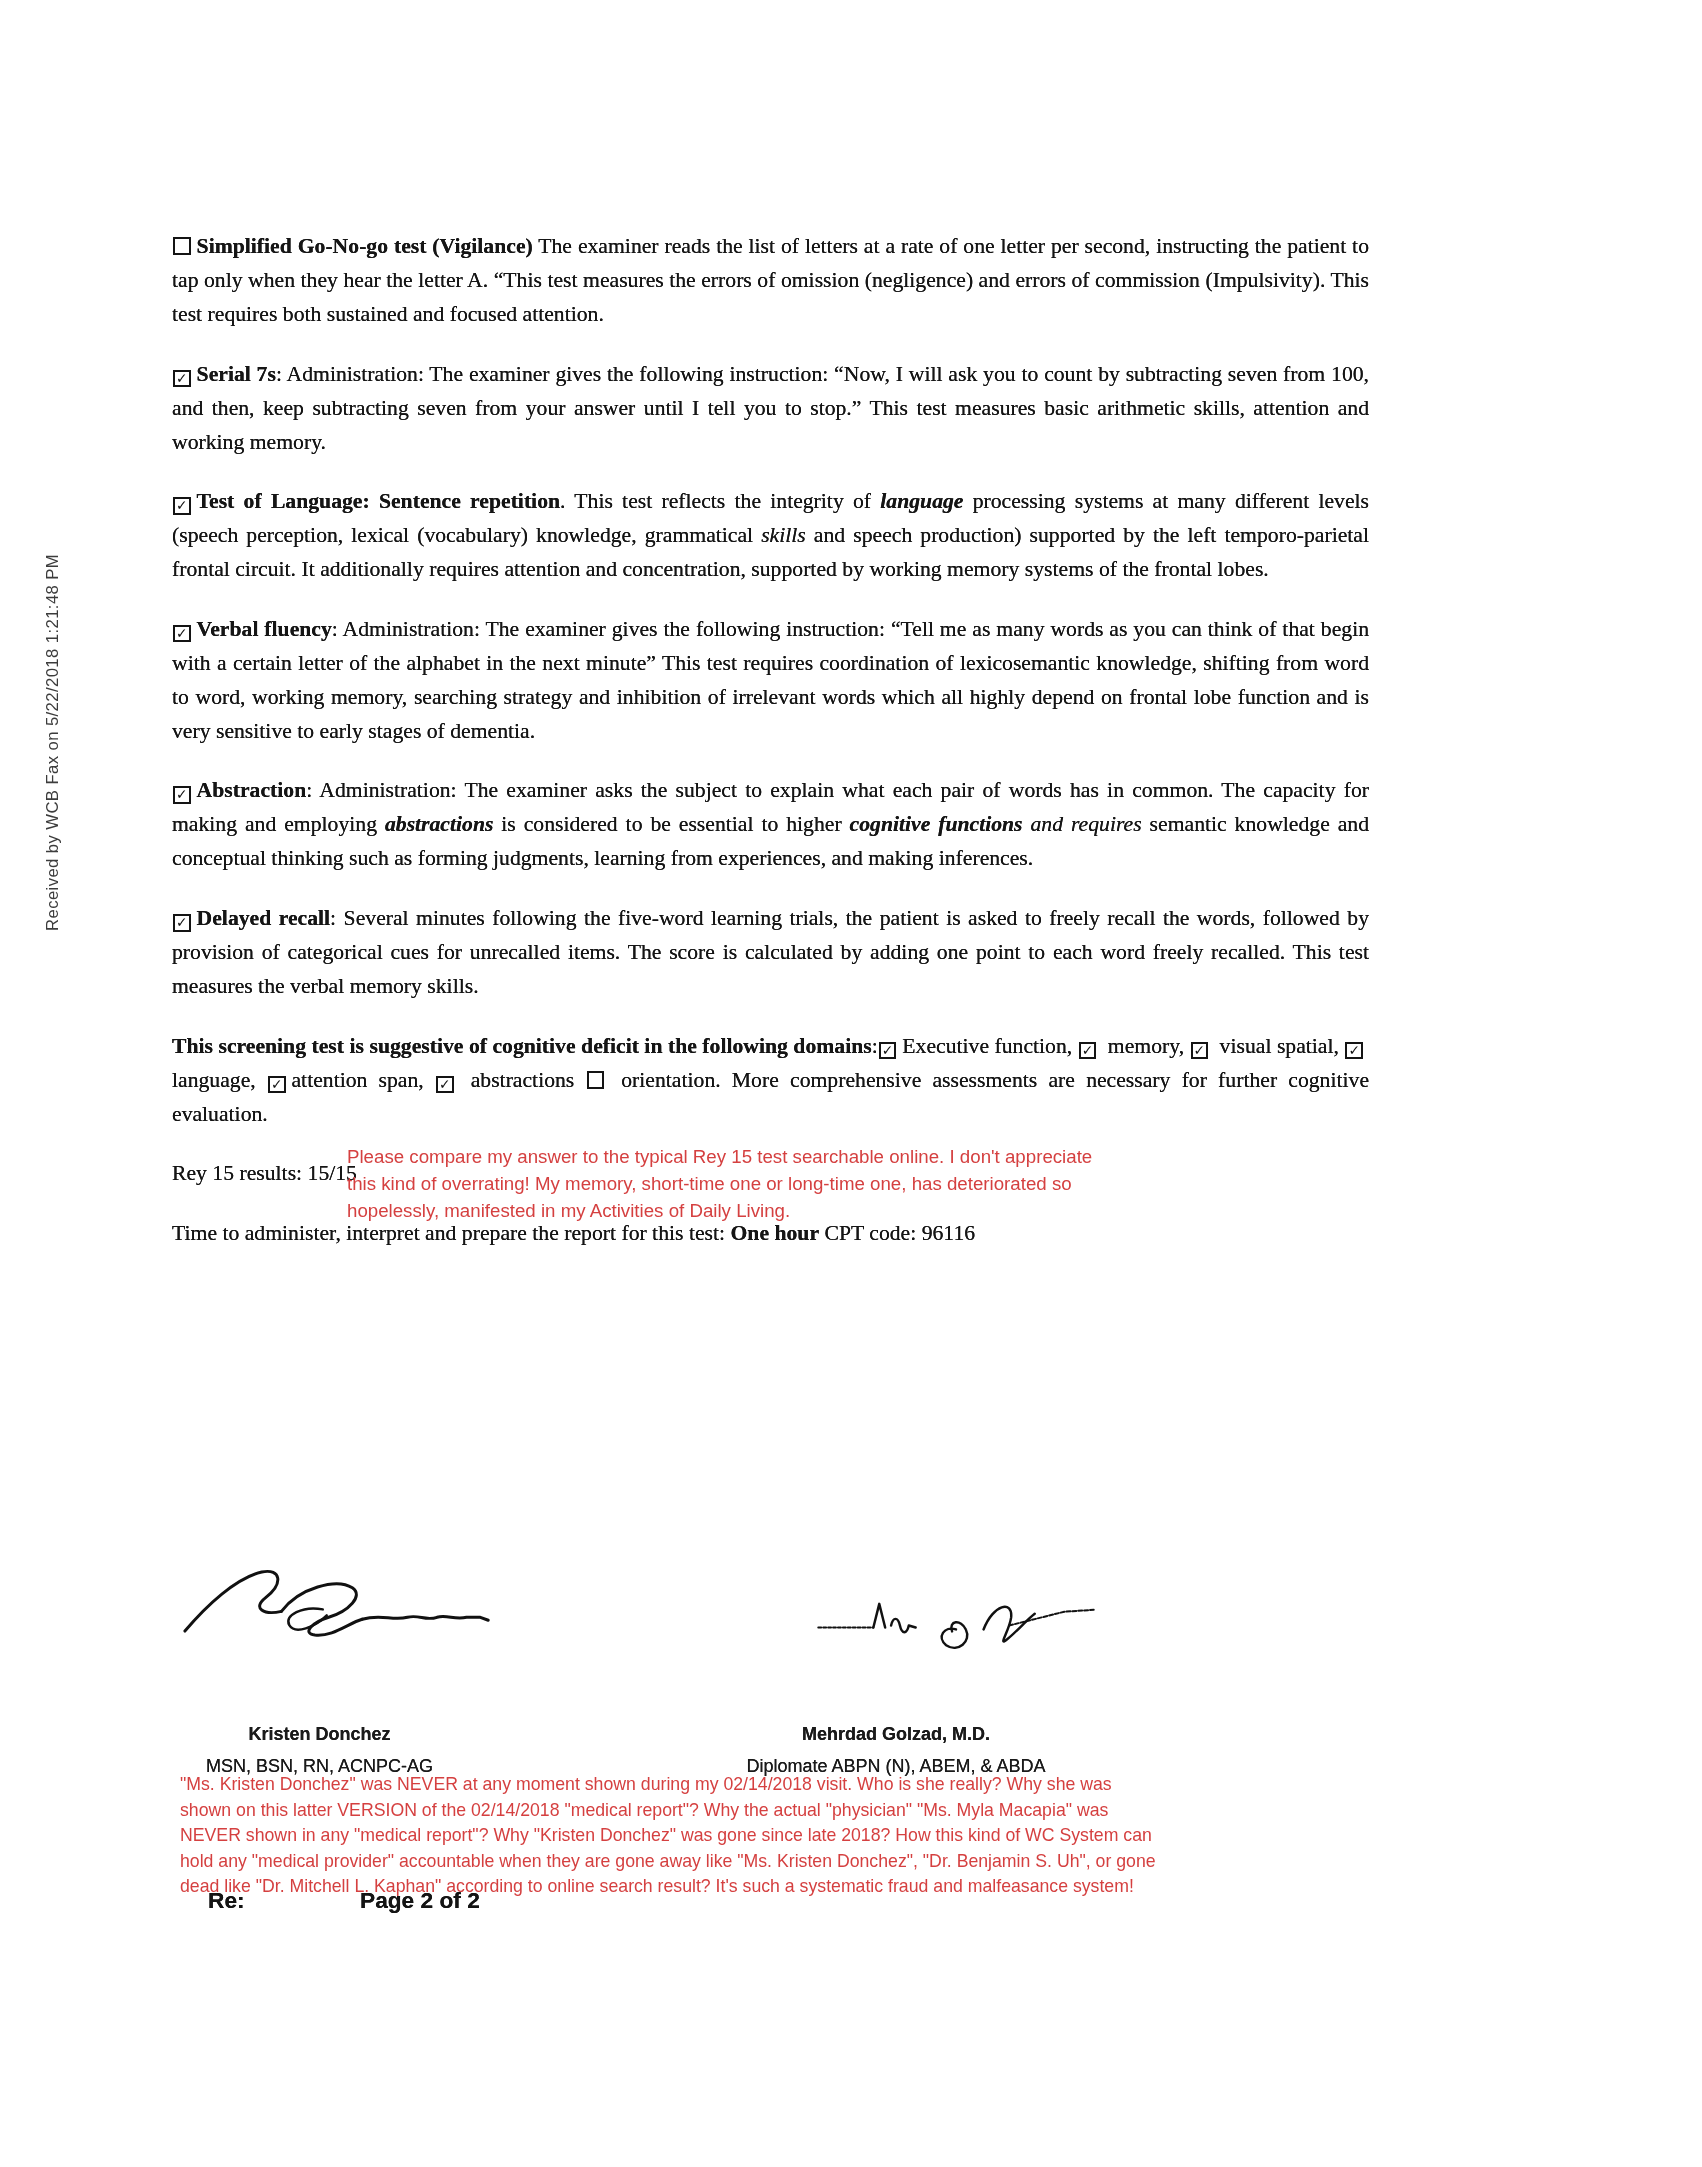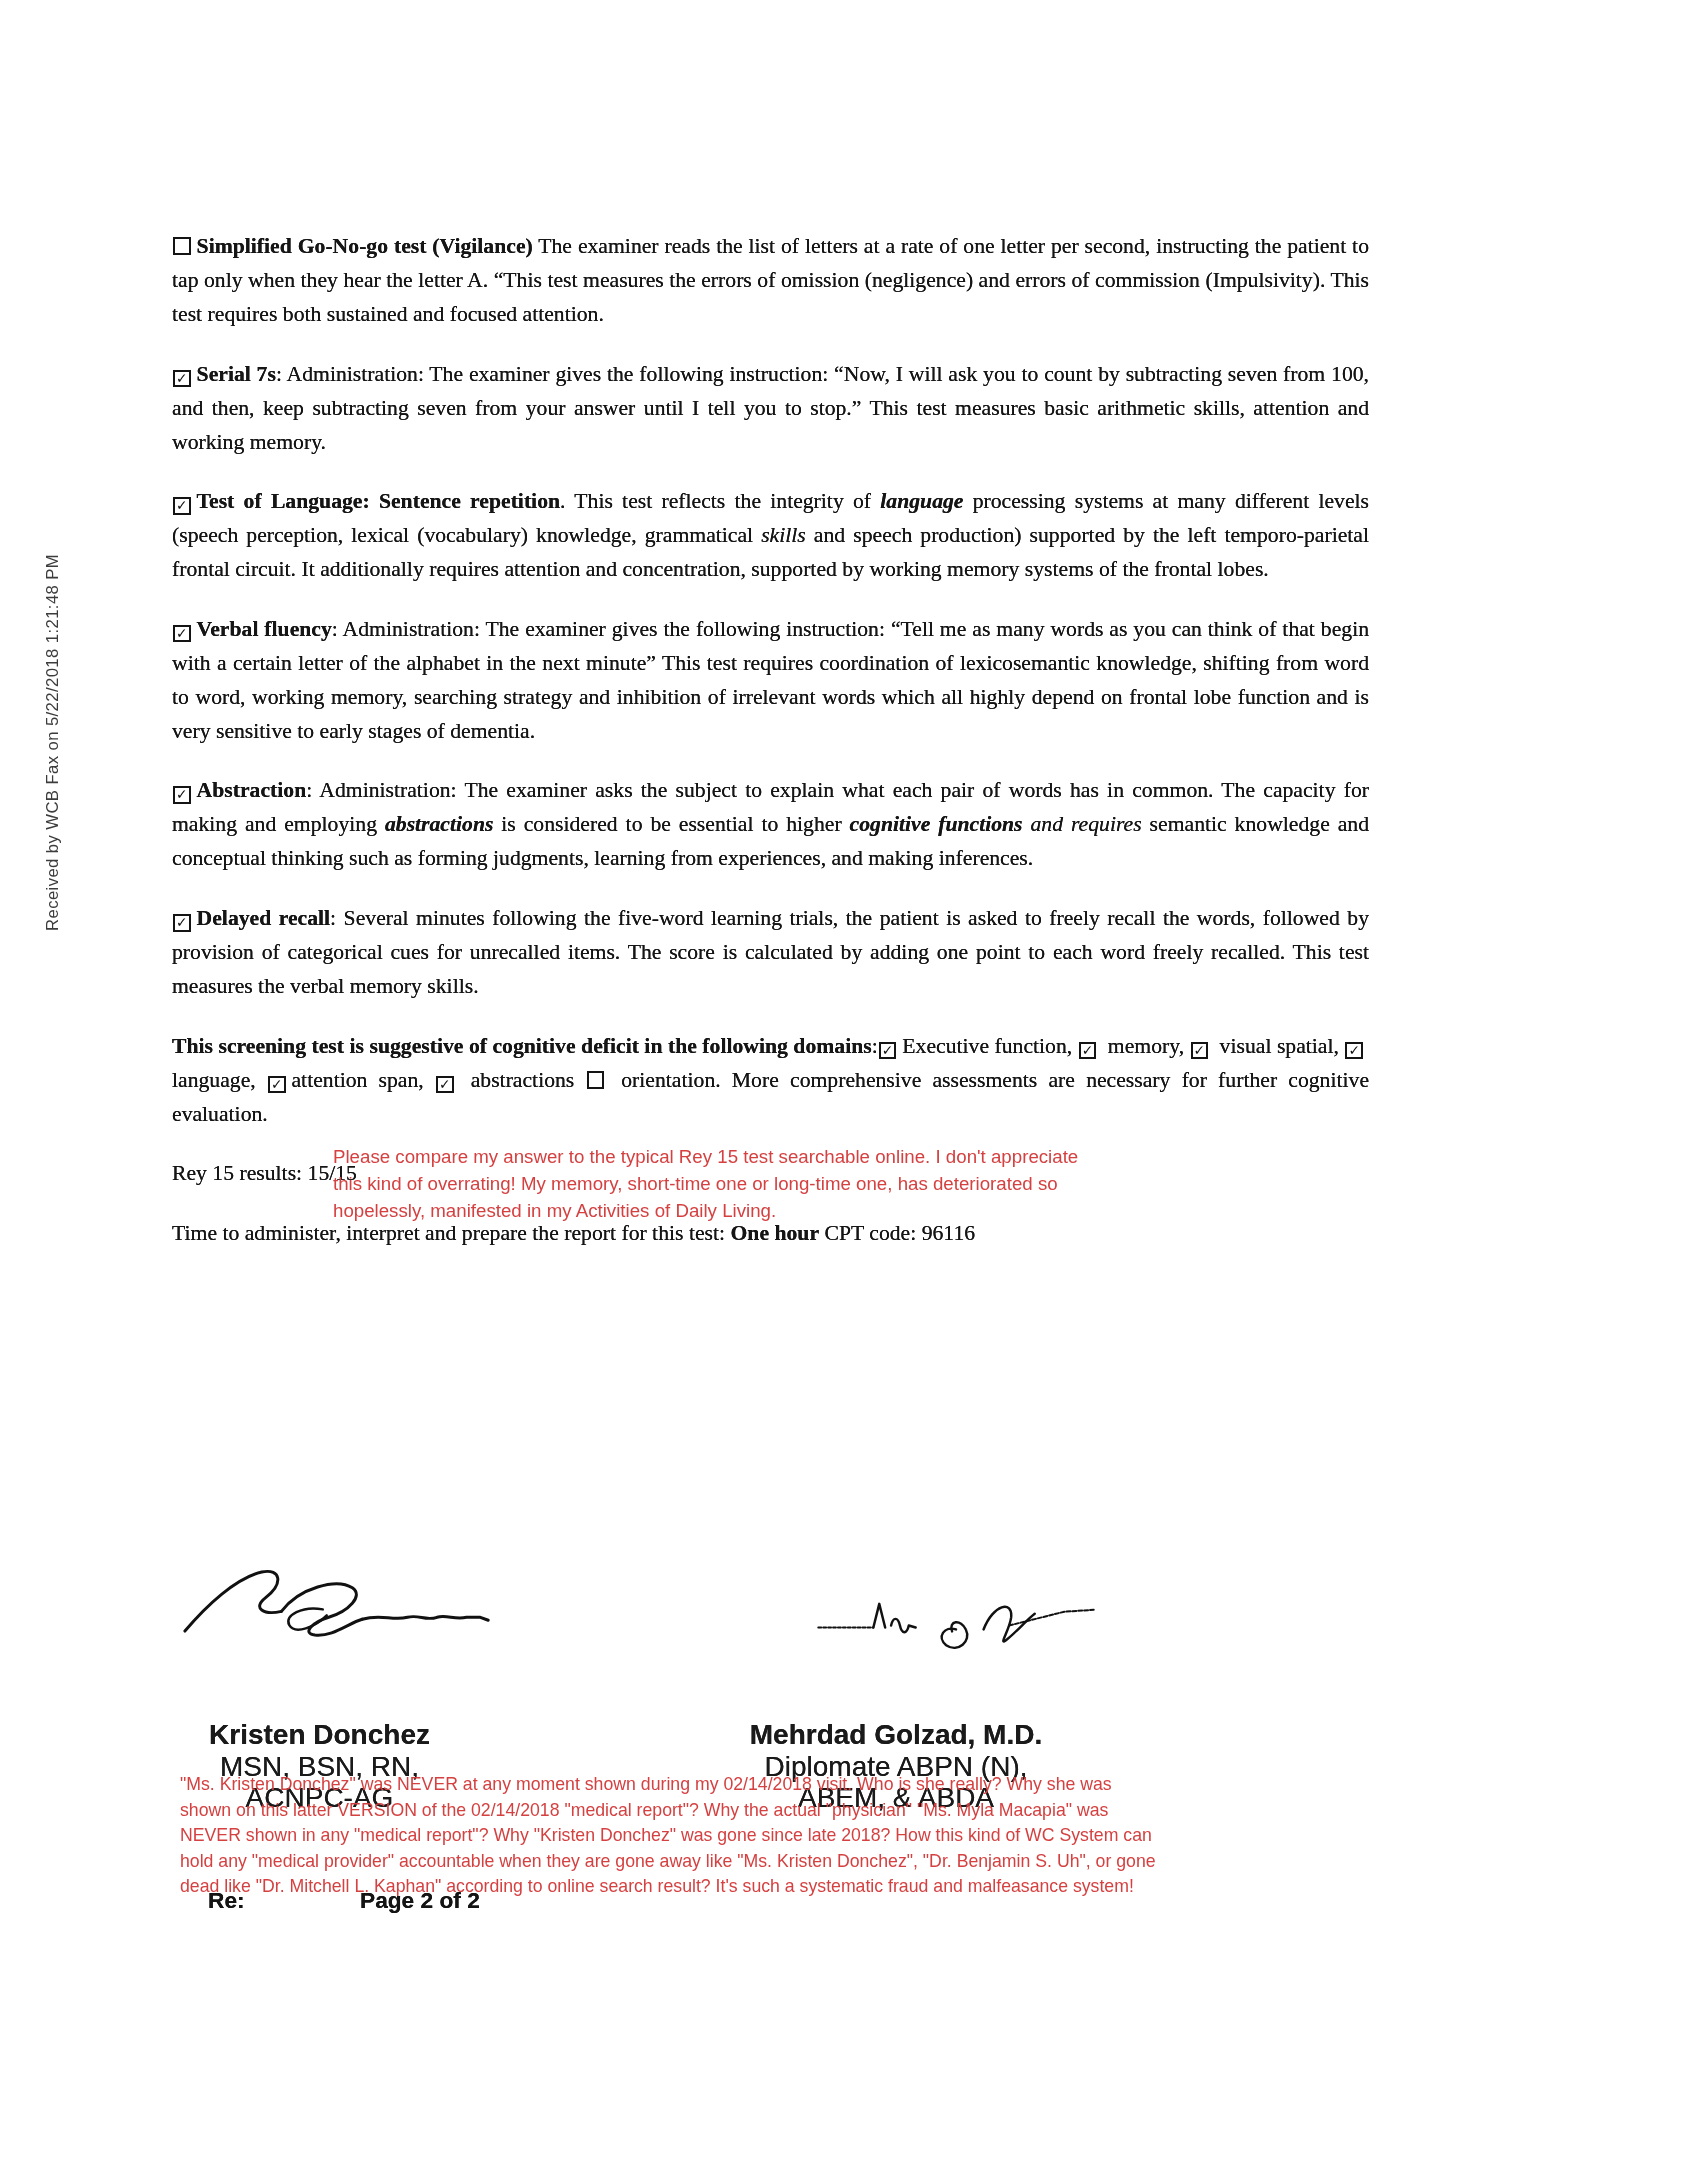--- a/index.html
+++ b/index.html
@@ -33,38 +33,38 @@
   .cb {
     display:inline-block; width:17.7px; height:17.7px;
     border:2px solid #141414; vertical-align:-2px;
     margin:0 5.9px 0 1px; line-height:13.8px; text-align:center;
     font-family:"DejaVu Sans", sans-serif; font-size:13.8px; font-weight:bold;
     text-shadow:none; color:#111;
   }
 
   .rey-wrap { position:relative; }
   .rey-note {
-    position:absolute; left:161px; top:-11.8px;
+    position:absolute; left:175px; top:-11.8px;
     font-family:"Liberation Sans", sans-serif;
     font-size:18.7px; line-height:26.6px; font-weight:normal;
     text-align:left; text-shadow:none;
   }
   .note-line { display:block; white-space:nowrap; }
   .red { color:#d54040; }
 
   
   .sig { position:absolute; }
   .sig svg path { fill:none; stroke:#111; stroke-linecap:round; stroke-linejoin:round; }
   .sig-left  { left:179px; top:1554px; }
   .sig-right { left:816px; top:1596px; }
 
   
   .name-block {
     position:absolute; top:1719px; text-align:center;
-    font-family:"Liberation Sans", sans-serif; font-size:28px; line-height:31.5px;
+    font-family:"Liberation Sans", sans-serif; font-size:18px; line-height:31.5px;
     color:#1a1a1a; text-shadow:0 0 0.5px currentColor;
   }
   .name-block .sig-name { font-weight:bold; }
   .name-left-block  { left:167px; width:305px; }
   .name-right-block { left:741px; width:310px; }
 
   
   .ann-bottom {
     position:absolute; left:180px; top:1772px;
     font-family:"Liberation Sans", sans-serif;

